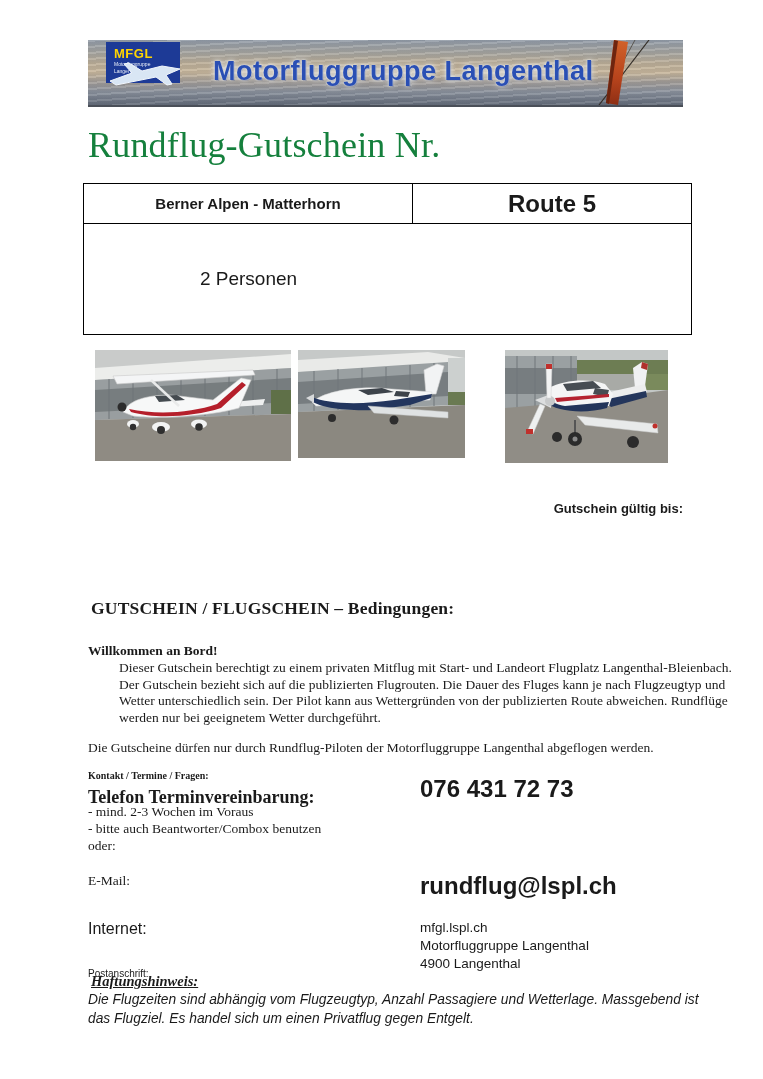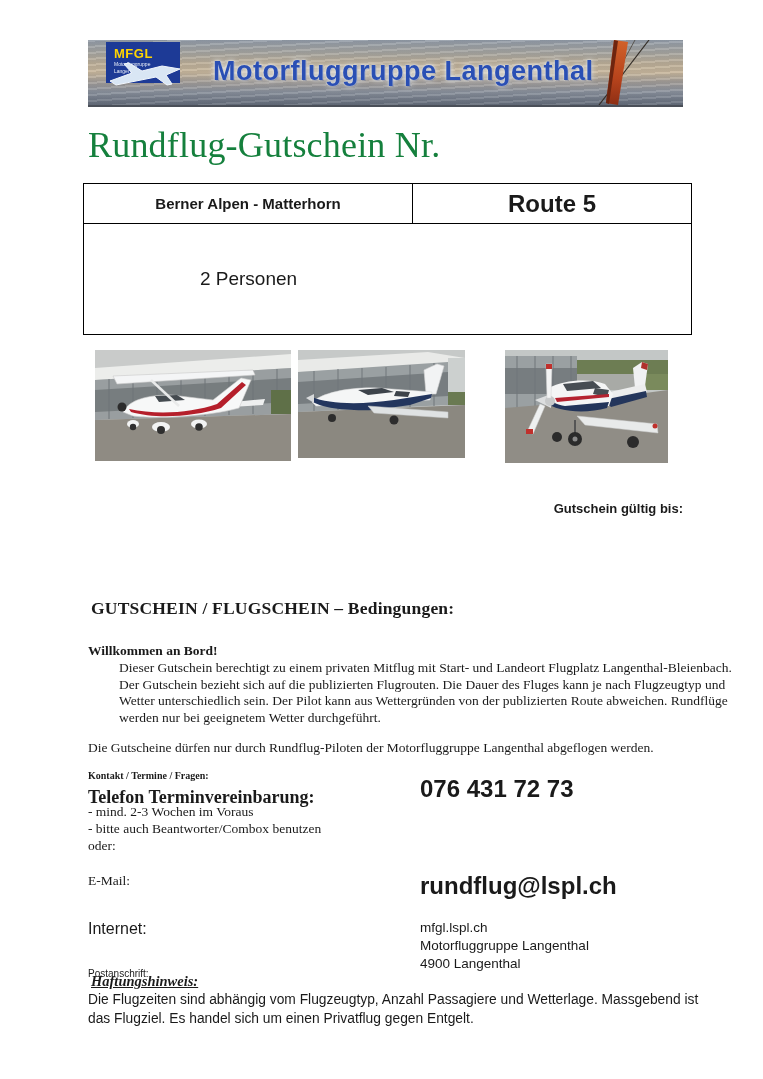--- a/index.html
+++ b/index.html
@@ -117,21 +117,21 @@
   .postal-2{left:420px;top:956px;font-size:13.5px;}
 
   
   .disc-heading{
     left:91px;top:973px;
     font-size:14.5px;font-weight:bold;font-style:italic;
     text-decoration:underline;
   }
   .disc-text{
     left:88px;top:991px;width:614px;
-    font-size:13.8px;line-height:18.5px;
+    font-size:13.8px;font-style:italic;line-height:18.5px;
   }
 </style>
 </head>
 <body>
 
 <div class="page">
 
   <div class="abs banner">
     <div class="logo">
       <div class="logo-acronym">MFGL</div>

